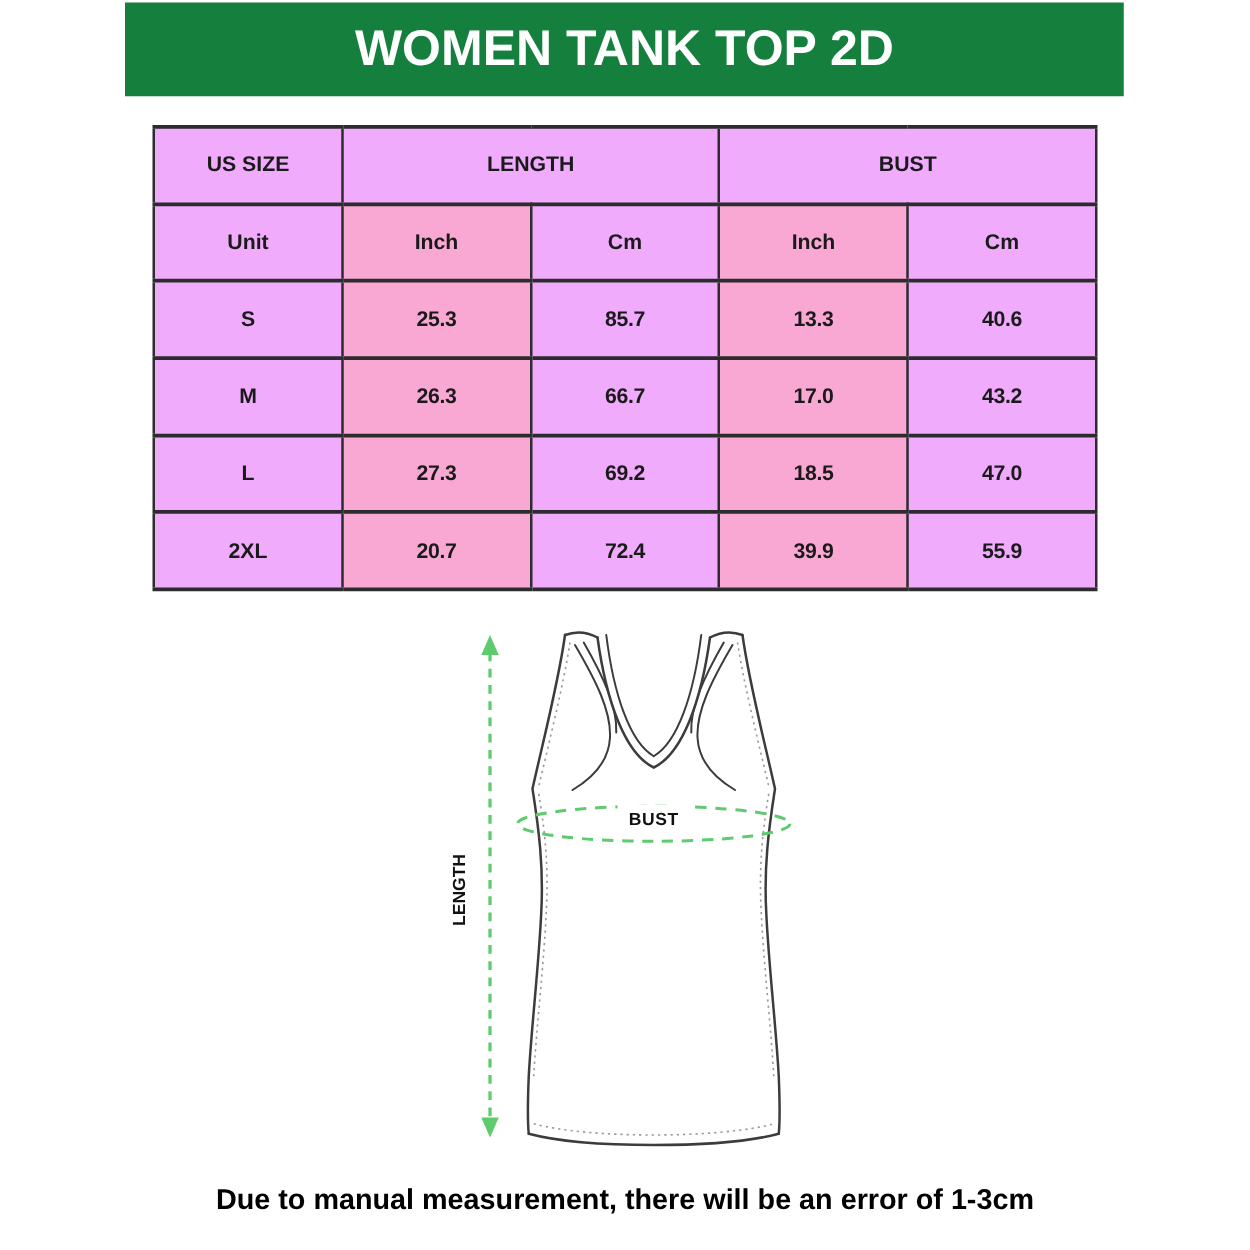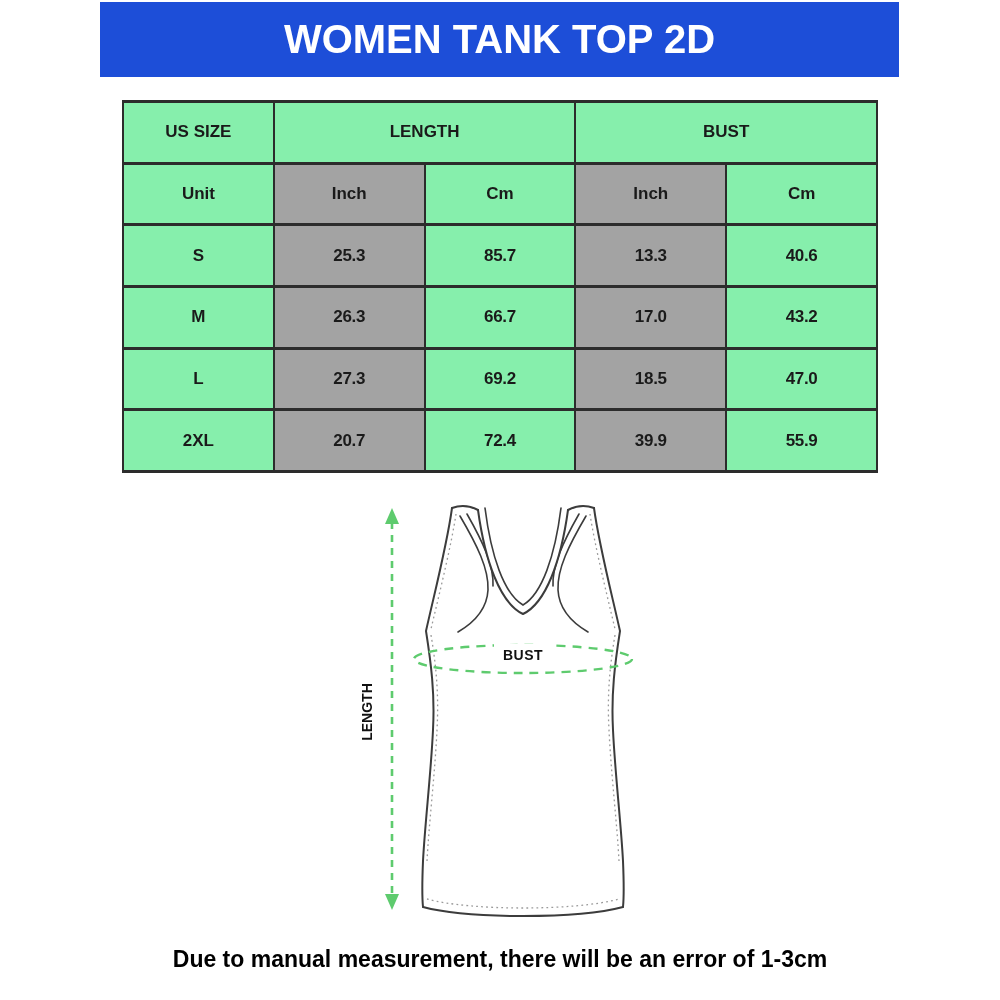--- a/index.html
+++ b/index.html
@@ -4,39 +4,39 @@
 <style>
   * { margin:0; padding:0; box-sizing:border-box; }
   html,body { background:#ffffff; }
   .page {
     position:relative; width:1000px; height:1000px;
     background:#ffffff; overflow:hidden;
     font-family:"Liberation Sans", sans-serif;
   }
   .banner {
     position:absolute; left:100px; top:2px; width:799px; height:75px;
-    background:#1d4ed8; display:flex; align-items:center; justify-content:center;
+    background:#15803d; display:flex; align-items:center; justify-content:center;
   }
   .banner-title {
     color:#ffffff; font-size:40px; font-weight:800; letter-spacing:0px;
   }
   .size-table-wrap { position:absolute; left:122px; top:100px; width:756px; height:373px; }
   table.size-table {
     width:756px; height:373px; border-collapse:collapse; table-layout:fixed;
   }
   table.size-table th, table.size-table td {
     border-left:2px solid #2c2c2c; border-right:2px solid #2c2c2c;
     border-top:3px solid #2c2c2c; border-bottom:3px solid #2c2c2c;
     text-align:center; vertical-align:middle;
     font-size:17px; color:#1a1a1a; height:46px;
   }
   table.size-table th { font-weight:700; }
   td.num { font-weight:700; letter-spacing:-0.3px; }
-  .shade { background:#86efac; }
-  .white { background:#a3a3a3; }
+  .shade { background:#f0abfc; }
+  .white { background:#f9a8d4; }
   .diagram { position:absolute; left:348px; top:493px; width:330px; height:432px; }
   .footer-note {
     position:absolute; left:0; top:946px; width:1000px; text-align:center;
     color:#000000; font-size:23px; font-weight:700;
   }
 </style>
 </head>
 <body>
 
 <div class="page">

